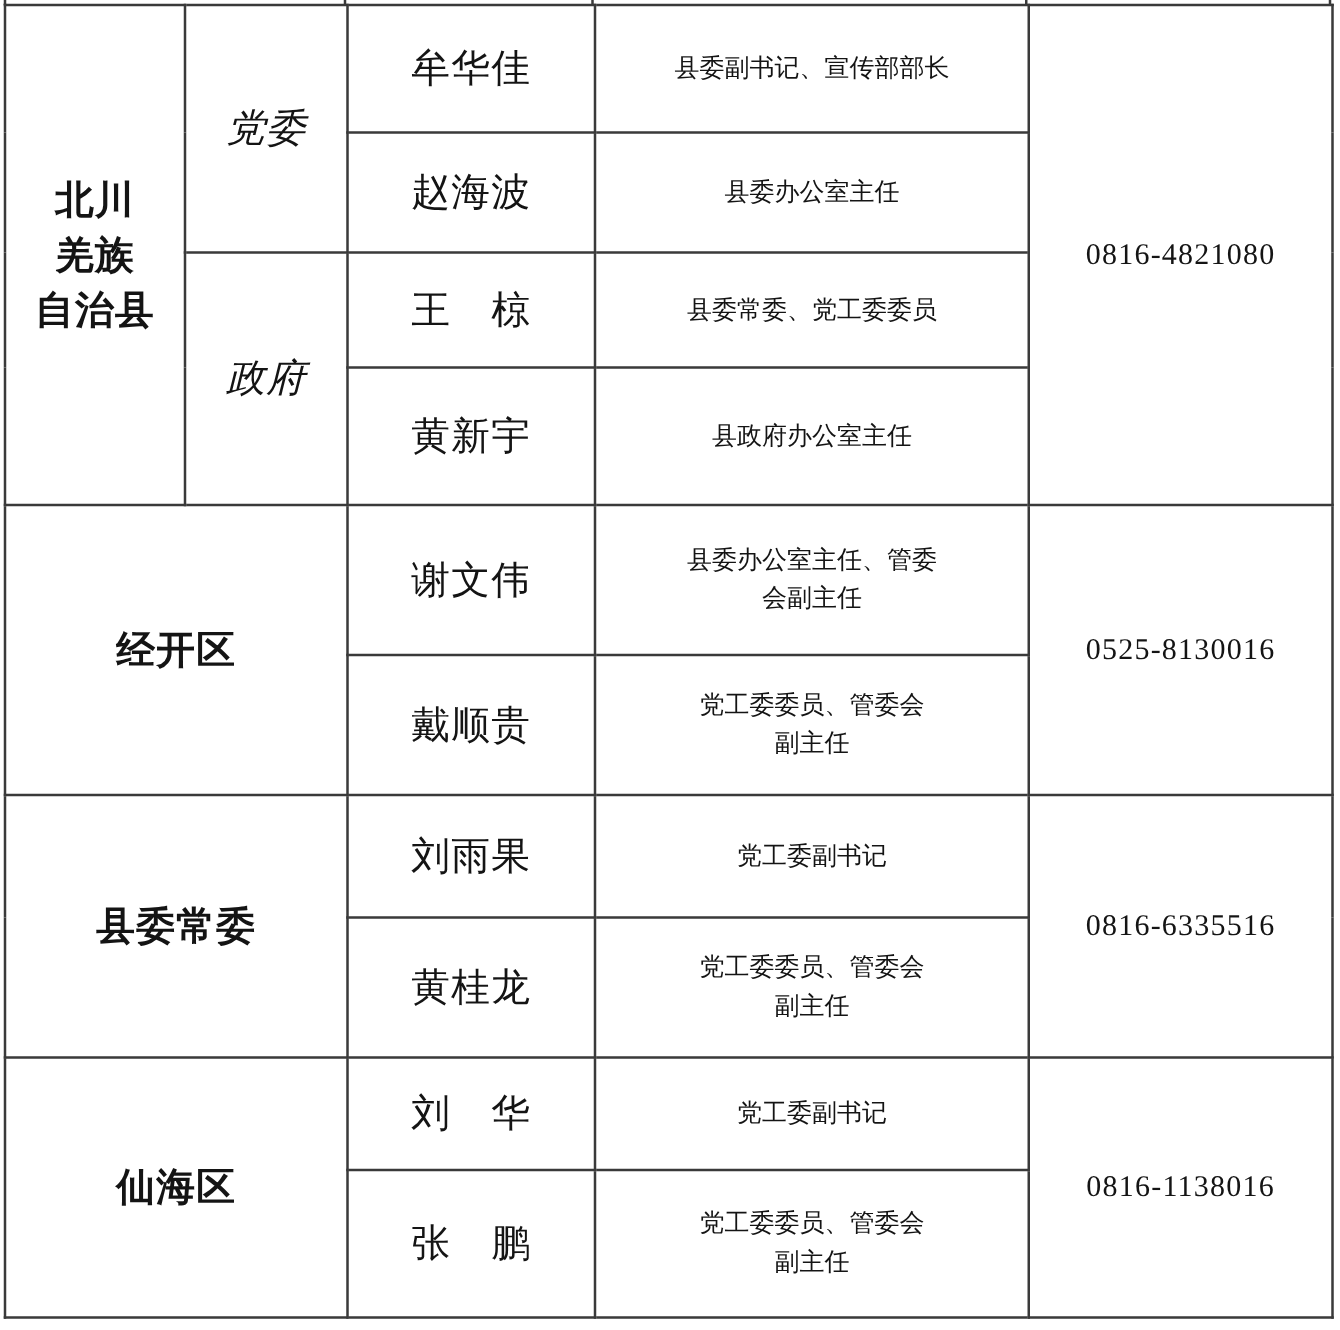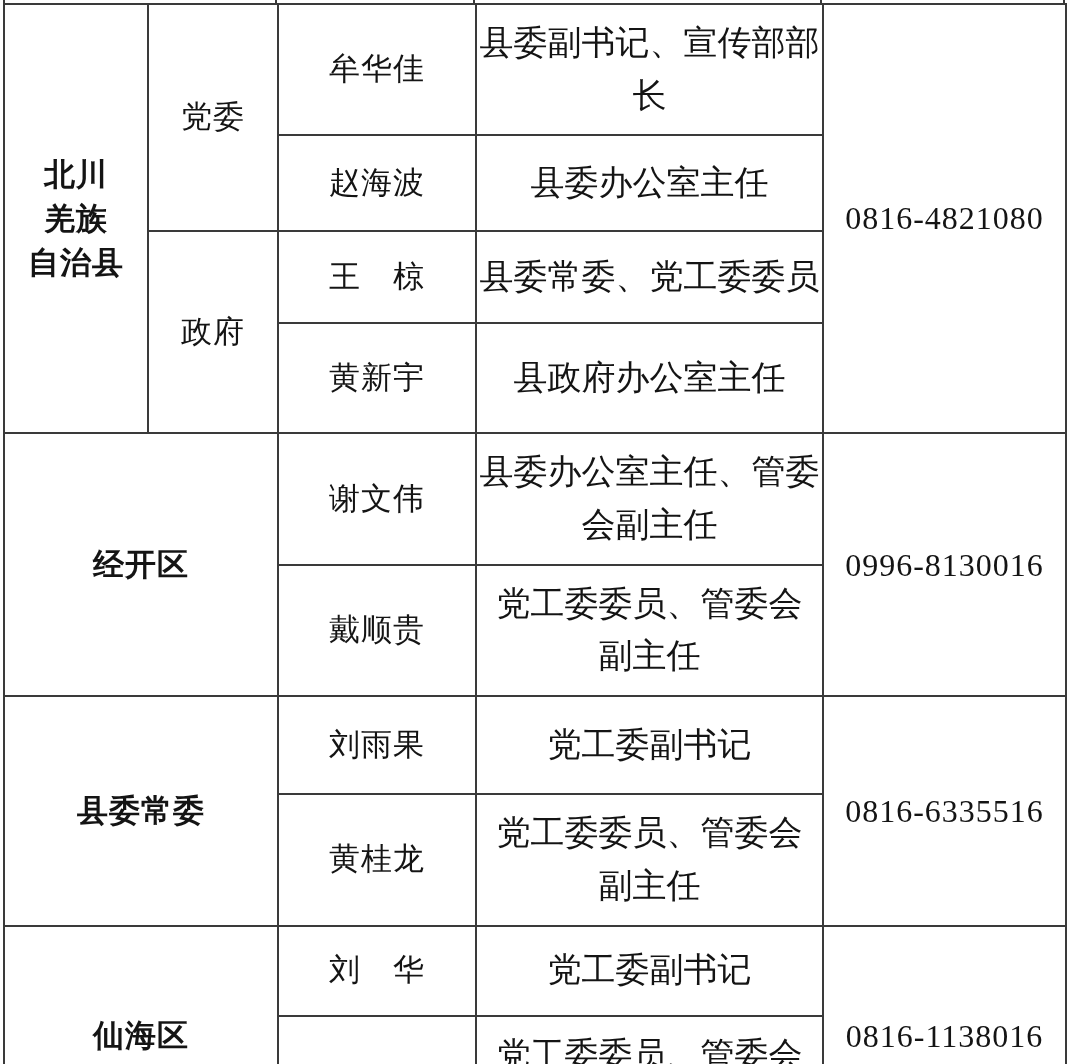--- a/index.html
+++ b/index.html
@@ -35,31 +35,32 @@
     margin-top: 36px;
   }
   td.region-cell {
     white-space: pre-line;
     line-height: 1.42;
     letter-spacing: 1px;
     font-weight: bold;
   }
   td.org-cell {
     letter-spacing: 1px;
+    font-style: italic;
   }
   td.name-cell {
     letter-spacing: 1px;
   }
   td.title-cell {
     white-space: pre-line;
-    font-size: 34px;
+    font-size: 20px;
     line-height: 1.55;
   }
   td.phone-cell {
-    font-size: 32px;
+    font-size: 24px;
     letter-spacing: 1px;
     white-space: nowrap;
   }
   
   .stub {
     position: absolute;
     top: 0;
     width: 2px;
     height: 4px;
     background: #3a3a3a;
@@ -106,21 +107,21 @@
     <tr style="height:110px">
       <td class="name-cell">黄新宇</td>
       <td class="title-cell">县政府办公室主任</td>
     </tr>
 
     <tr style="height:120px">
       <td class="region-cell" colspan="2" rowspan="2">经开区</td>
       <td class="name-cell">谢文伟</td>
       <td class="title-cell">县委办公室主任、管委
 会副主任</td>
-      <td class="phone-cell" rowspan="2">0996-8130016</td>
+      <td class="phone-cell" rowspan="2">0525-8130016</td>
     </tr>
     <tr style="height:112px">
       <td class="name-cell">戴顺贵</td>
       <td class="title-cell">党工委委员、管委会
 副主任</td>
     </tr>
 
     <tr style="height:98px">
       <td class="region-cell" colspan="2" rowspan="2">县委常委</td>
       <td class="name-cell">刘雨果</td>

